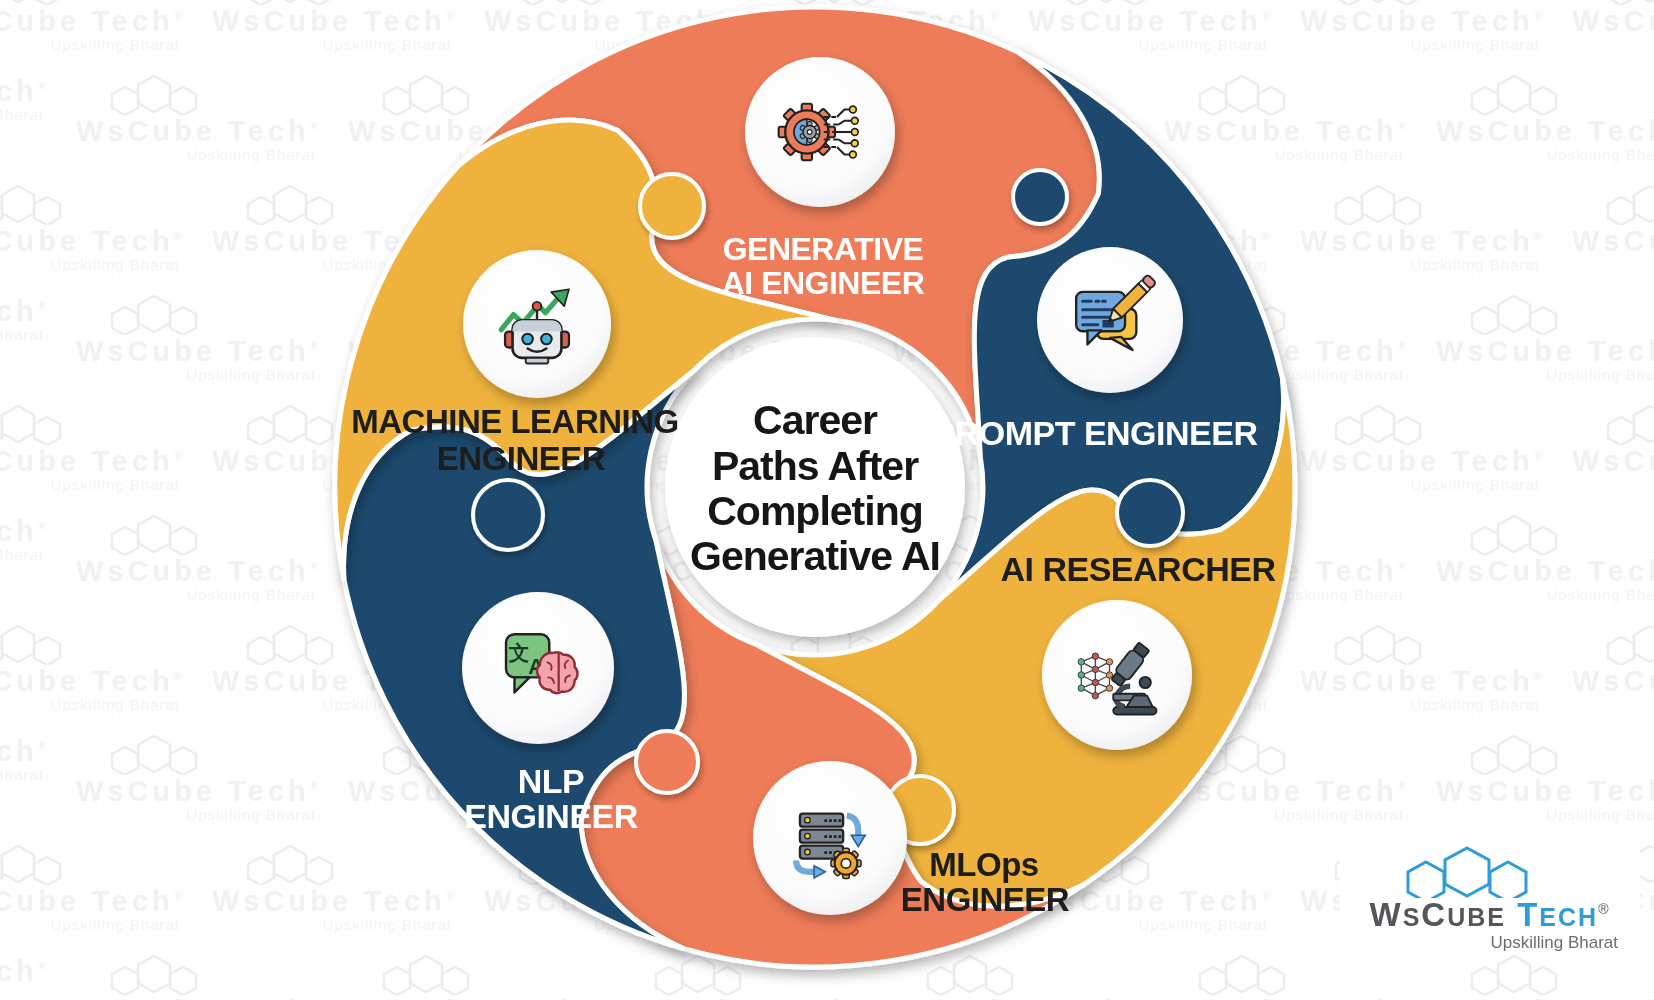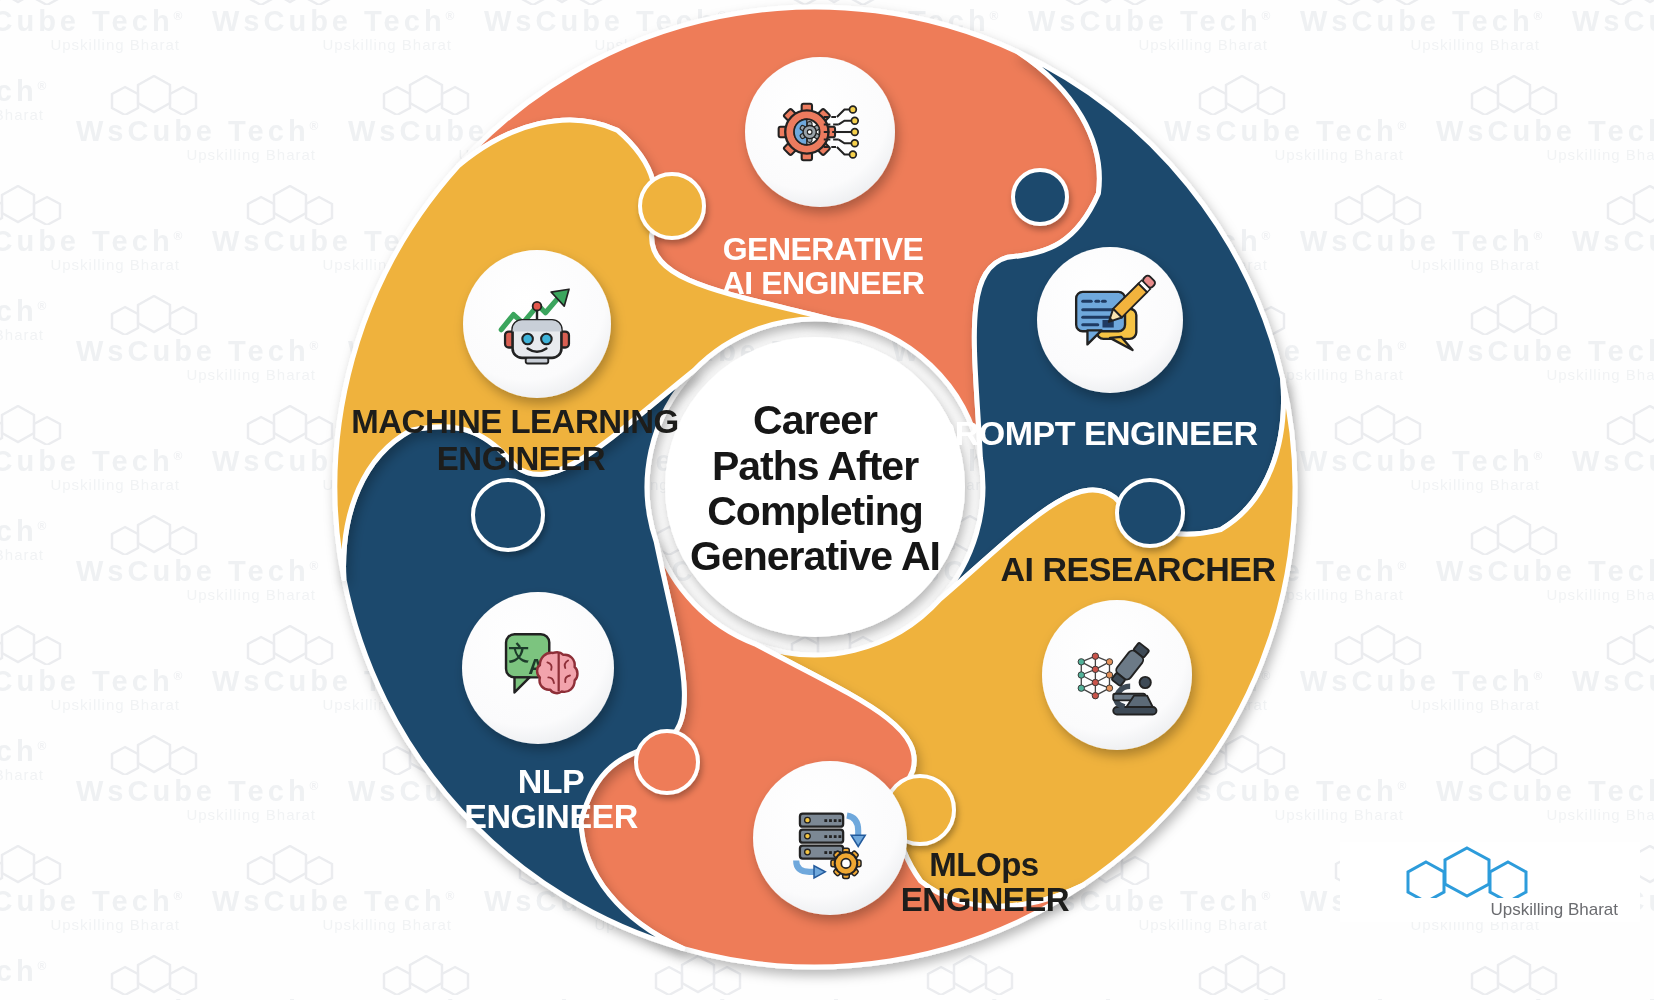--- a/index.html
+++ b/index.html
@@ -997,15 +997,16 @@
       </svg></div>
 
   <div class="logo">
     <svg class="logo-hex" width="150" height="52" viewBox="0 0 150 52">
       <g fill="none" stroke="#2d9cdb" stroke-width="3">
         <polygon points="75,2 97,14 97,38 75,50 53,38 53,14"></polygon>
         <polygon points="34,16 52,26 52,46 34,56 16,46 16,26"></polygon>
         <polygon points="116,16 134,26 134,46 116,56 98,46 98,26"></polygon>
       </g>
     </svg>
+    <div class="logo-word"><span>W<span class="sc">S</span>C<span class="sc">UBE</span></span> <span class="blue">T<span class="sc">ECH</span></span><sup>®</sup></div>
     <div class="logo-tag">Upskilling Bharat</div>
   </div>
 </div>
 
 </body></html>

